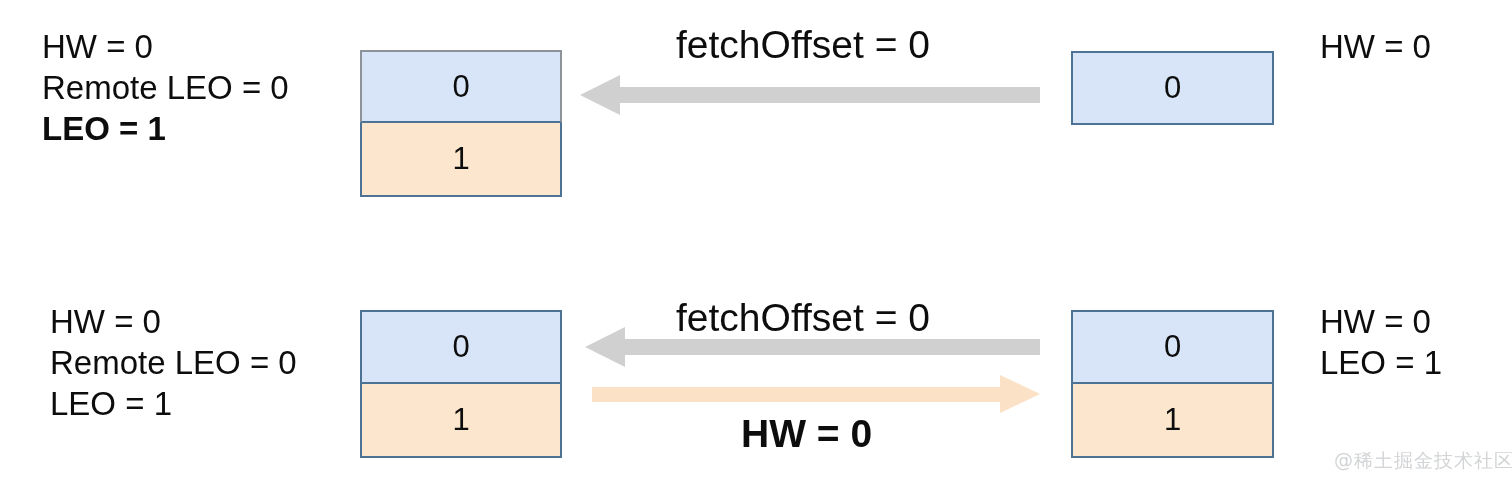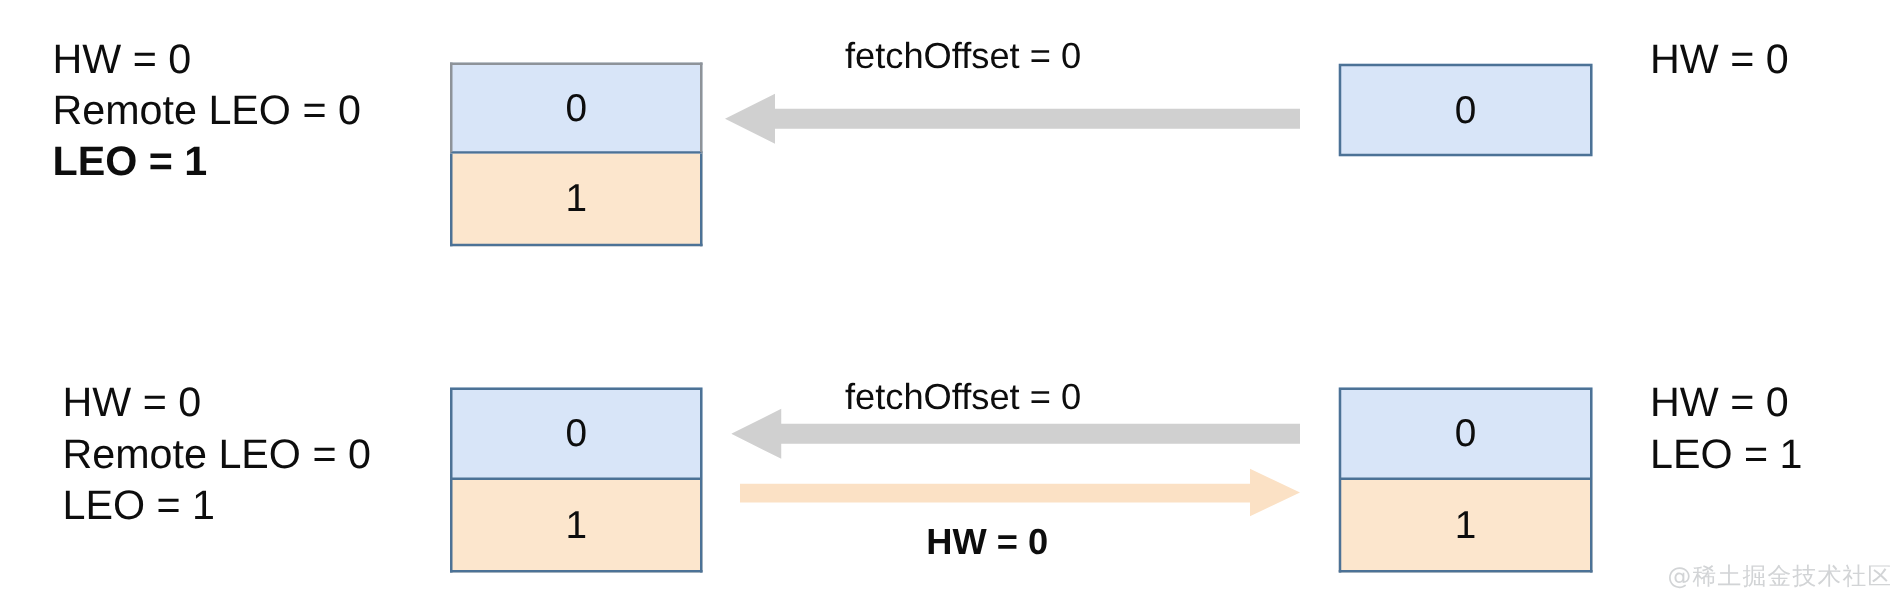--- a/index.html
+++ b/index.html
@@ -29,21 +29,21 @@
     line-height: 41px;
     font-size: 33px;
     color: #0d0d0d;
     white-space: nowrap;
   }
   .label-block .line { display: block; }
   .label-block .line.bold { font-weight: bold; }
 
   .arrow-label {
     position: absolute;
-    font-size: 29px;
+    font-size: 39px;
     line-height: 38px;
     color: #0d0d0d;
     white-space: nowrap;
   }
   .arrow-label.bold { font-weight: bold; }
 
   
   .logbox {
     position: absolute;
     box-sizing: border-box;

